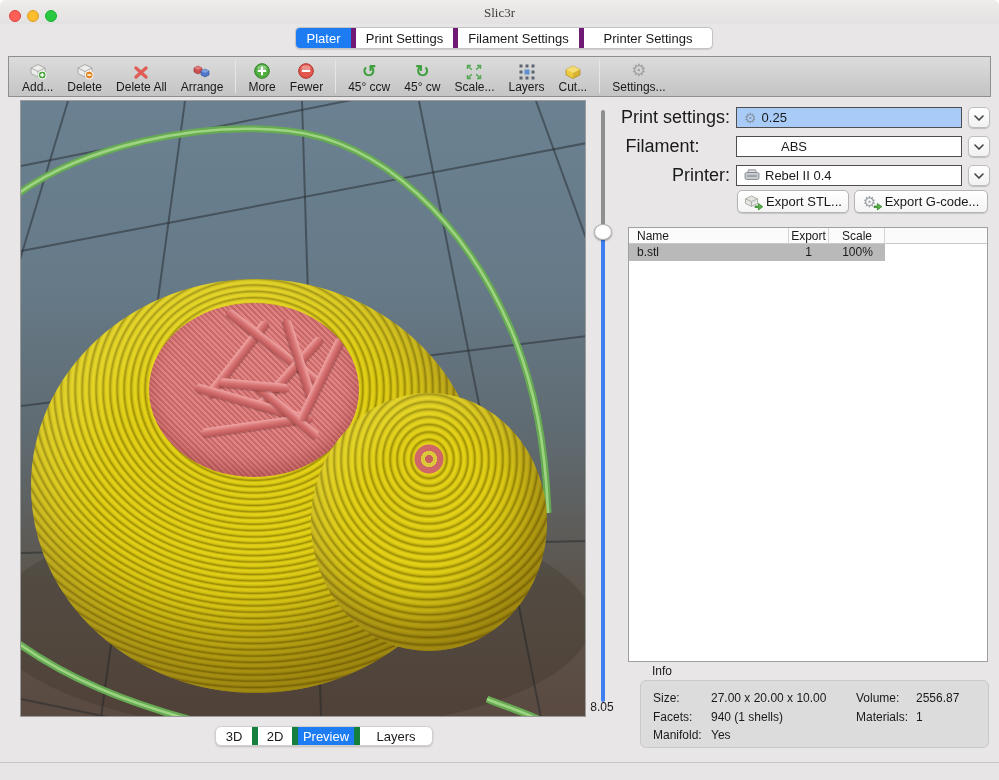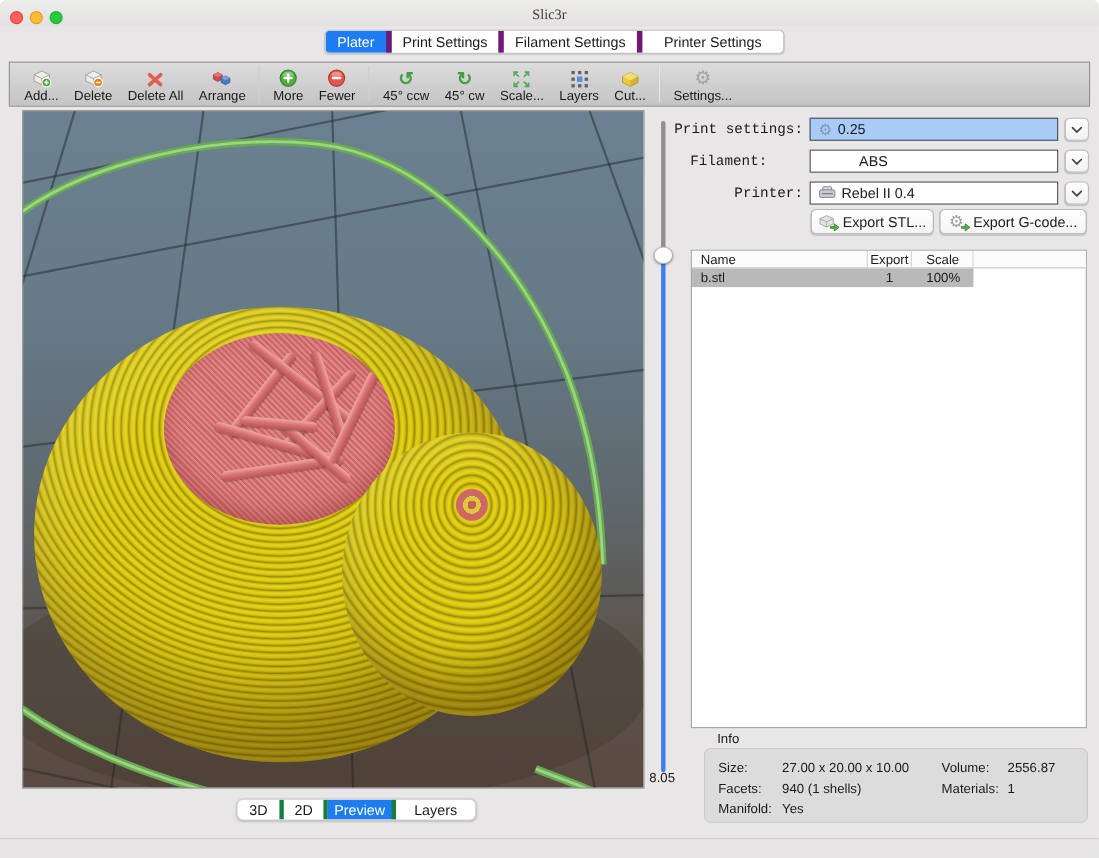--- a/index.html
+++ b/index.html
@@ -68,26 +68,26 @@
     background:linear-gradient(180deg,#8f8f8f 0 120px,#3f7ef0 120px 100%);border-radius:2px;}
   .slider-thumb{position:absolute;left:594px;top:224px;width:18px;height:16px;border-radius:50%;
     background:#ffffff;border:1px solid #b5b5b5;box-shadow:0 1px 2px rgba(0,0,0,.35);}
   .slider-value{position:absolute;left:582px;top:700px;width:40px;text-align:center;font-size:12px;}
 
   
   .viewmodes{position:absolute;left:215px;top:726px;height:20px;display:flex;
     background:#fff;border:0.5px solid #cfcfcf;border-radius:6px;overflow:hidden;
     box-shadow:0 1px 2px rgba(0,0,0,.18);}
   .vmode{display:flex;align-items:center;justify-content:center;height:100%;
-    border-right:4px solid #15803d;font-size:13px;}
+    border-right:6px solid #15803d;font-size:13px;}
   .vmode:last-child{border-right:none;}
   .vmode.active{background:#1d7cf2;color:#fff;}
 
   
-  .prow-label{position:absolute;width:135px;text-align:right;font-size:13px;line-height:21px;font-family:Liberation Mono, monospace;}
+  .prow-label{position:absolute;width:135px;text-align:right;font-size:18px;line-height:21px;}
   .field{position:absolute;left:736px;width:226px;height:21px;background:#fff;
     border:1px solid #4e4e4e;font-size:13px;line-height:19px;display:flex;align-items:center;}
   .field.sel{background:#a9cbf7;}
   .combo-btn{position:absolute;left:968px;width:22px;height:21px;background:linear-gradient(#ffffff,#f1f1f1);
     border:0.5px solid #bdbdbd;border-radius:5px;box-shadow:0 1px 1px rgba(0,0,0,.18);
     display:flex;align-items:center;justify-content:center;}
   .btn{position:absolute;height:23px;background:linear-gradient(#ffffff,#f4f4f4);
     border:0.5px solid #b5b5b5;border-radius:5px;box-shadow:0 1px 1px rgba(0,0,0,.15);
     display:flex;align-items:center;justify-content:center;font-size:13px;gap:5px;}
   .btn .bic{position:relative;width:17px;height:16px;display:flex;align-items:center;}

